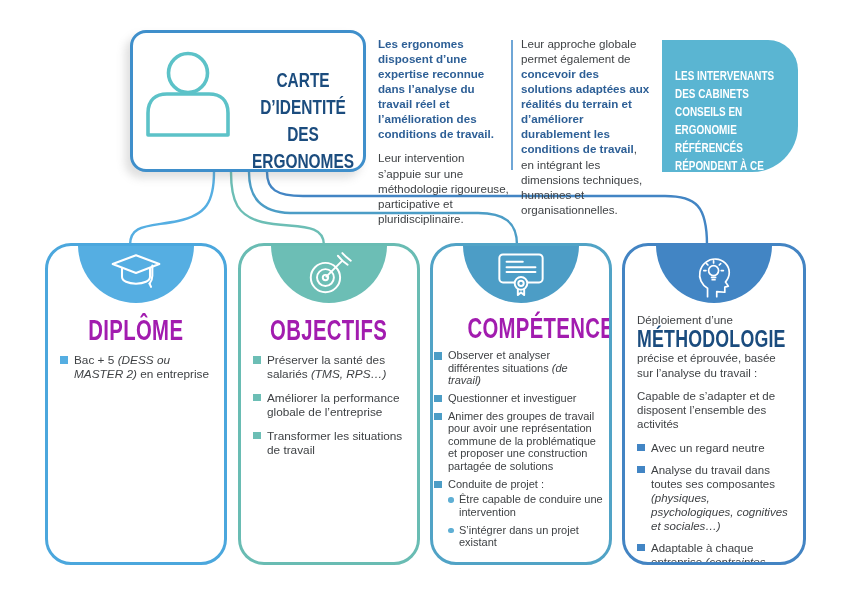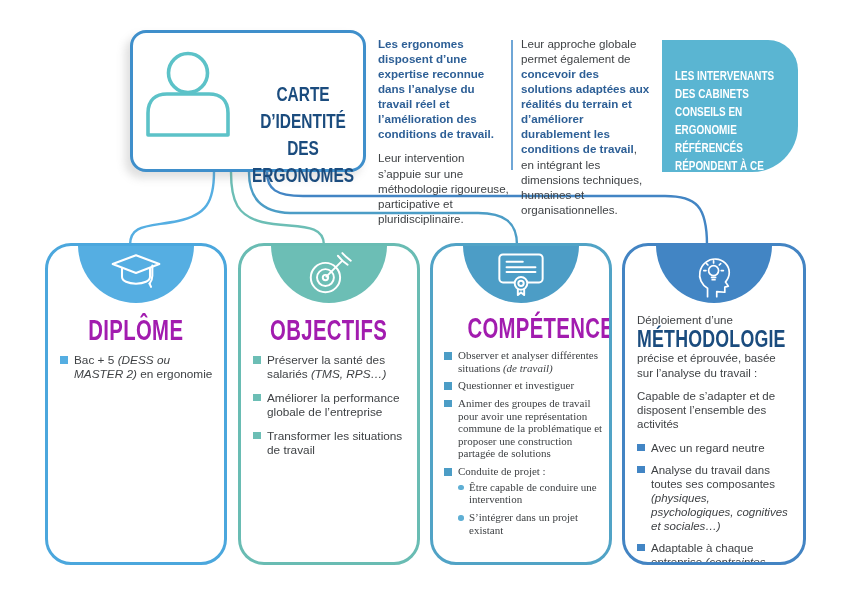--- a/index.html
+++ b/index.html
@@ -11,21 +11,21 @@
   .connectors{position:absolute;left:0;top:0;z-index:0;}
   .connectors path{fill:none;stroke-width:2.4px;stroke-linecap:round;}
 
   
   .id-card{
     position:absolute;left:130px;top:30px;width:236px;height:142px;
     background:#fff;border:3px solid #3f8fcb;border-radius:16px;box-sizing:border-box;
     box-shadow:-5px 6px 9px rgba(110,110,110,.22);z-index:2;
   }
   .person-svg{position:absolute;left:12px;top:18px;}
-  .id-title{position:absolute;left:116px;top:48px;width:108px;}
+  .id-title{position:absolute;left:116px;top:34px;width:108px;}
   .id-title-inner{
     width:147px;transform:scaleX(.735);transform-origin:left top;
     text-align:center;color:#1b4c7e;font-weight:bold;font-size:21px;line-height:1.28;
   }
 
   
   .intro{position:absolute;top:36px;font-size:11.6px;line-height:1.3;}
   .intro p{margin:0 0 9px 0;}
   .col1{left:378px;width:131px;}
   .col2{left:521px;width:131px;}
@@ -61,21 +61,21 @@
   .card h2 .cond{display:inline-block;transform:scaleX(.7);transform-origin:center;font-weight:bold;letter-spacing:.5px;}
 
   .items{list-style:none;margin:2px 0 0;padding:0 8px 0 12px;font-size:11.8px;line-height:1.22;}
   .items li{position:relative;padding-left:14px;margin-bottom:9px;}
   .items li::before{content:"";position:absolute;left:0;top:3px;width:7.5px;height:7.5px;background:var(--accent);}
   .items i{font-style:italic;}
   ul.sub{list-style:none;margin:3px 0 0;padding:0;}
   ul.sub li{padding-left:11px;margin-bottom:2px;}
   ul.sub li::before{width:5.5px;height:5.5px;border-radius:50%;background:var(--subdot,var(--accent));top:4px;}
 
-  .card.c3 .items{font-size:11px;line-height:1.15;padding:0 6px 0 11px;font-family:Liberation Serif, serif;}
+  .card.c3 .items{font-size:11px;line-height:1.15;padding:0 6px 0 1px;}
   .card.c3 .items li{margin-bottom:5px;}
   .card.c3 h2{margin:10px 0 6px;}
 
   .card.c4 .m-intro{padding:0 12px;margin-top:10px;font-size:11.5px;line-height:1.24;}
   .bigword{
     display:inline-block;transform:scaleX(.74);transform-origin:left bottom;
     font-weight:bold;font-size:24px;line-height:1;color:#1b4c7e;vertical-align:-2px;letter-spacing:.3px;
   }
   .card.c4 .m-para{margin:9px 12px;font-size:11.5px;line-height:1.24;}
   .card.c4 .items{font-size:11.5px;line-height:1.22;}
@@ -124,21 +124,21 @@
     <div class="semi">
       <svg width="56" height="44" viewBox="0 0 60 46" fill="none" stroke="#fff" stroke-width="2.2" stroke-linecap="round" stroke-linejoin="round">
         <path d="M30,5 L55,14.5 L30,24 L5,14.5 Z"></path>
         <path d="M15,19 V28 C15,32.5 21.5,35.5 30,35.5 C38.5,35.5 45,32.5 45,28 V19"></path>
         <path d="M47.5,16 V27 C47.5,30.5 46.5,33 44.5,35.5"></path>
         <path d="M44.5,35.5 l1.6,3.4"></path>
       </svg>
     </div>
     <h2><span class="cond">DIPLÔME</span></h2>
     <ul class="items">
-        <li><span>Bac + 5 </span><i>(DESS ou MASTER 2)</i><span> en ergonomie</span></li>
+        <li><span>Bac + 5 </span><i>(DESS ou MASTER 2)</i><span> en entreprise</span></li>
       </ul>
   </section>
 
   <section class="card c2" style="--accent: #6cbeb5; --border: #69bcb3;">
     <div class="semi">
       <svg width="50" height="48" viewBox="0 0 56 54" fill="none" stroke="#fff" stroke-width="2.2" stroke-linecap="round" stroke-linejoin="round">
         <circle cx="24" cy="31" r="16.5"></circle>
         <circle cx="24" cy="31" r="9.5"></circle>
         <circle cx="24" cy="31" r="3"></circle>
         <path d="M25,30 L43,12"></path>

